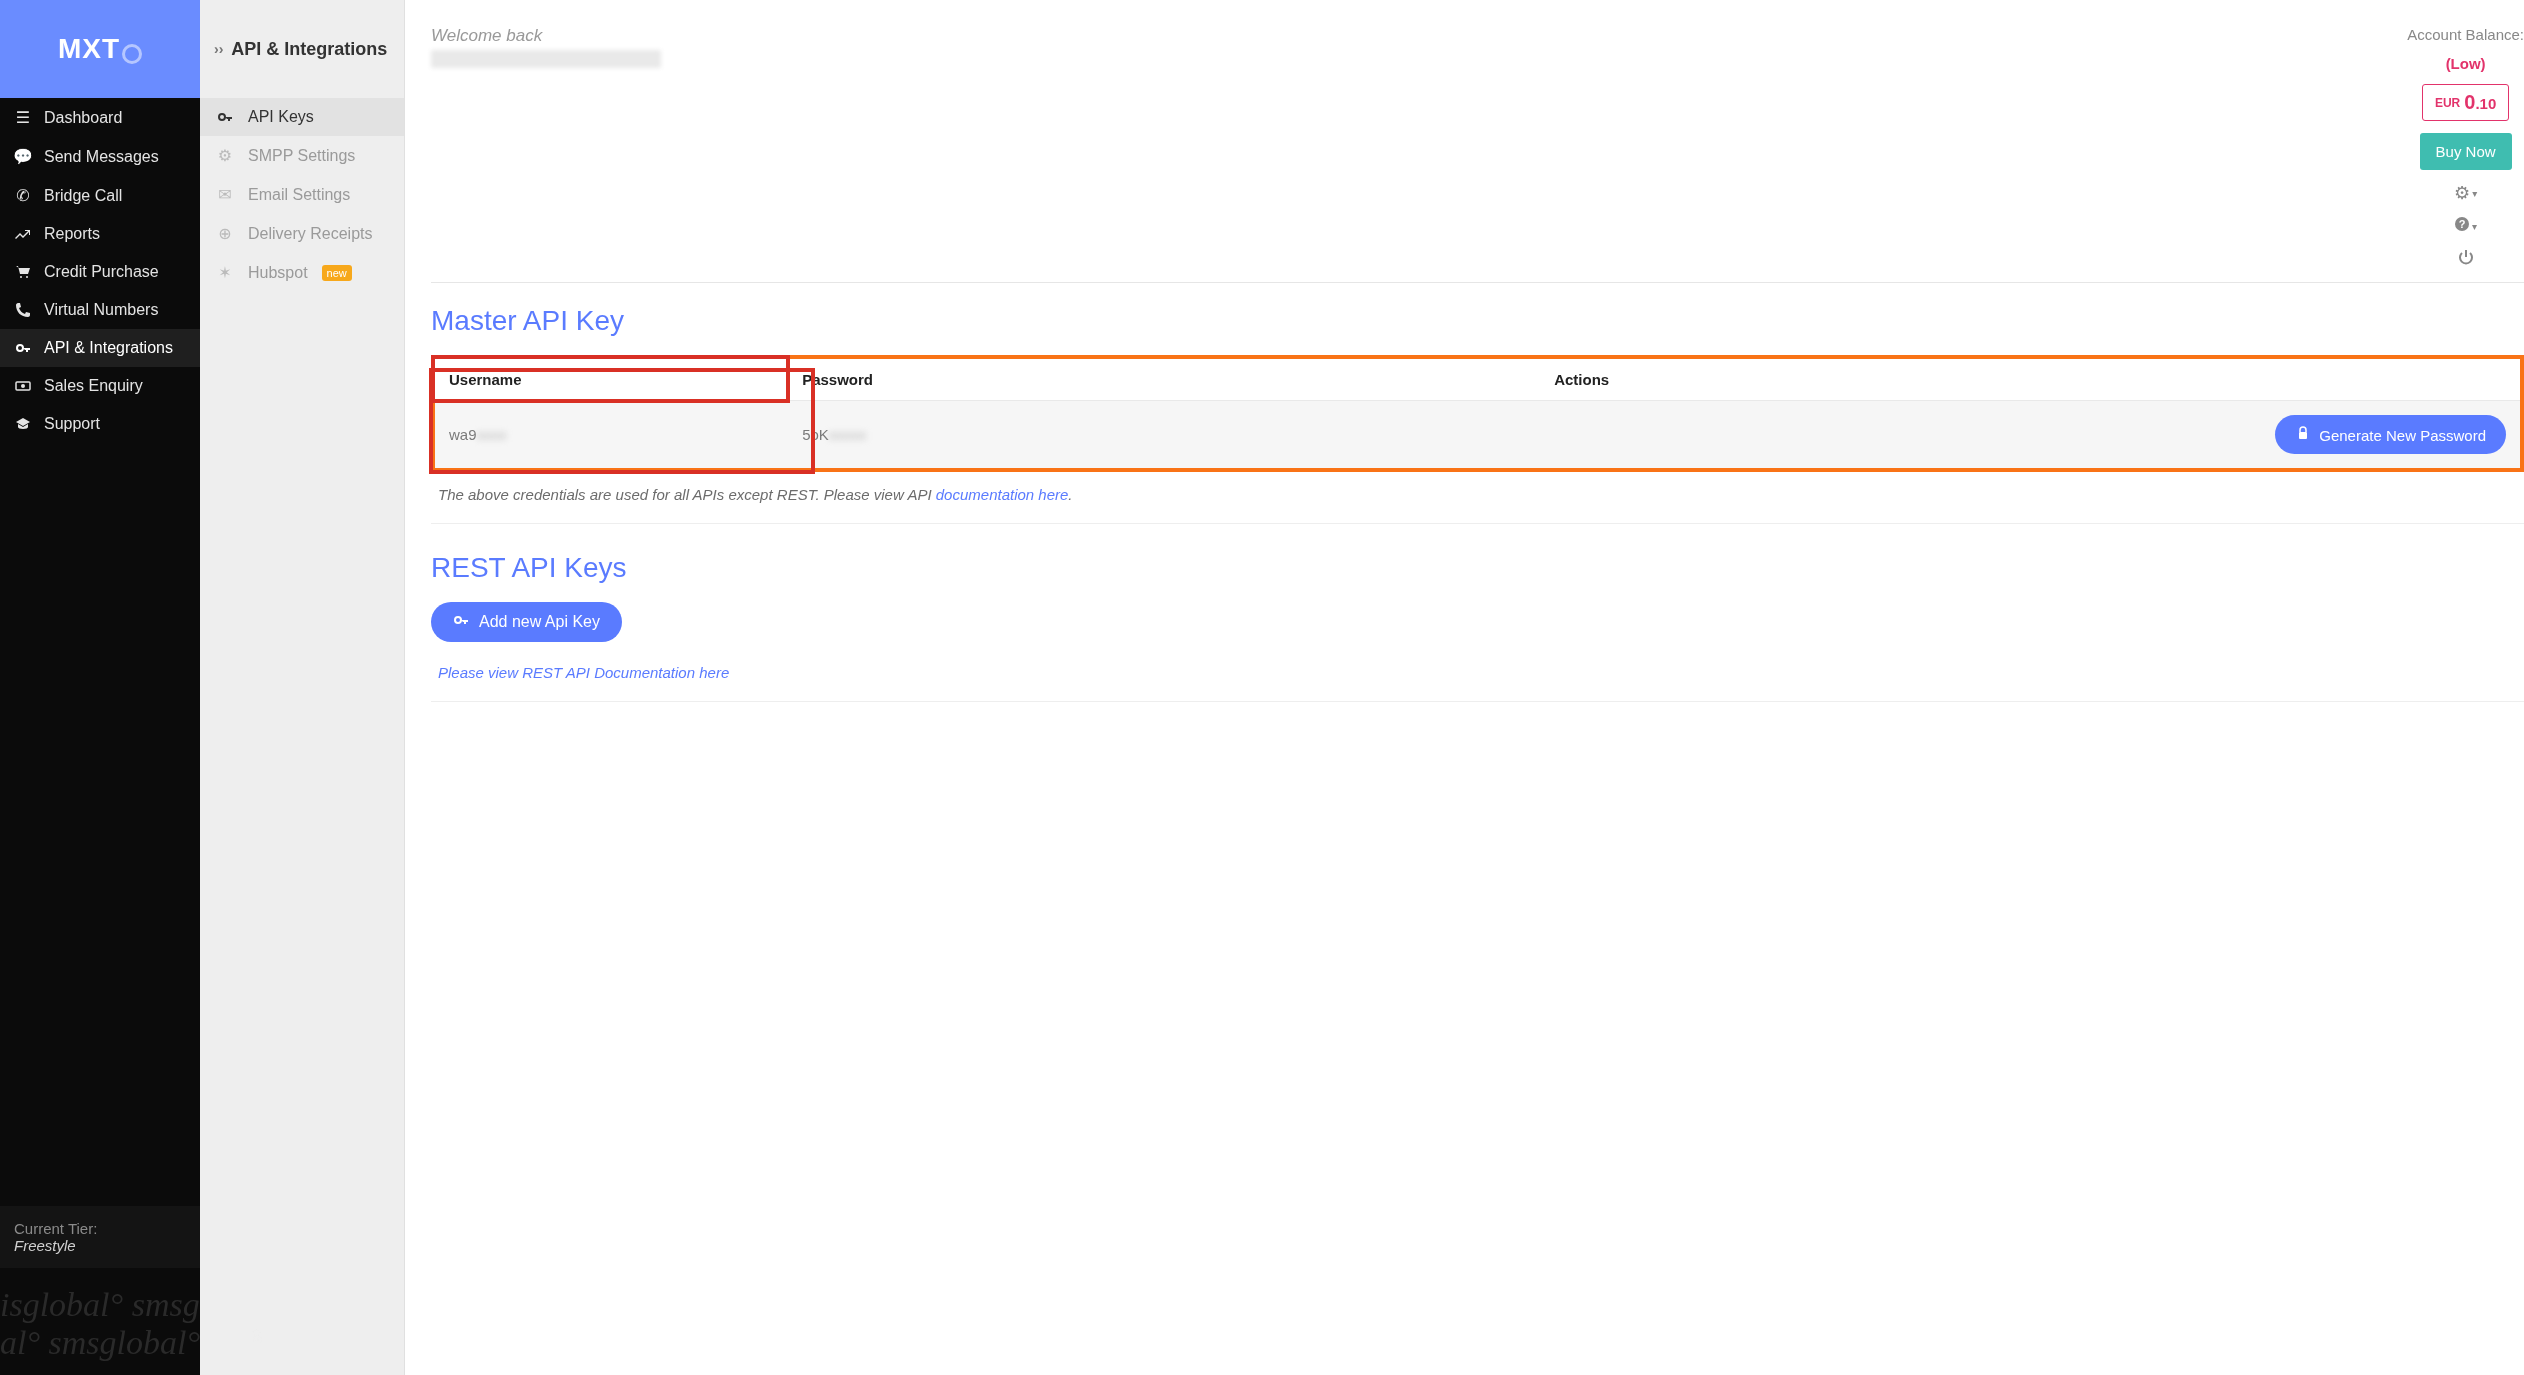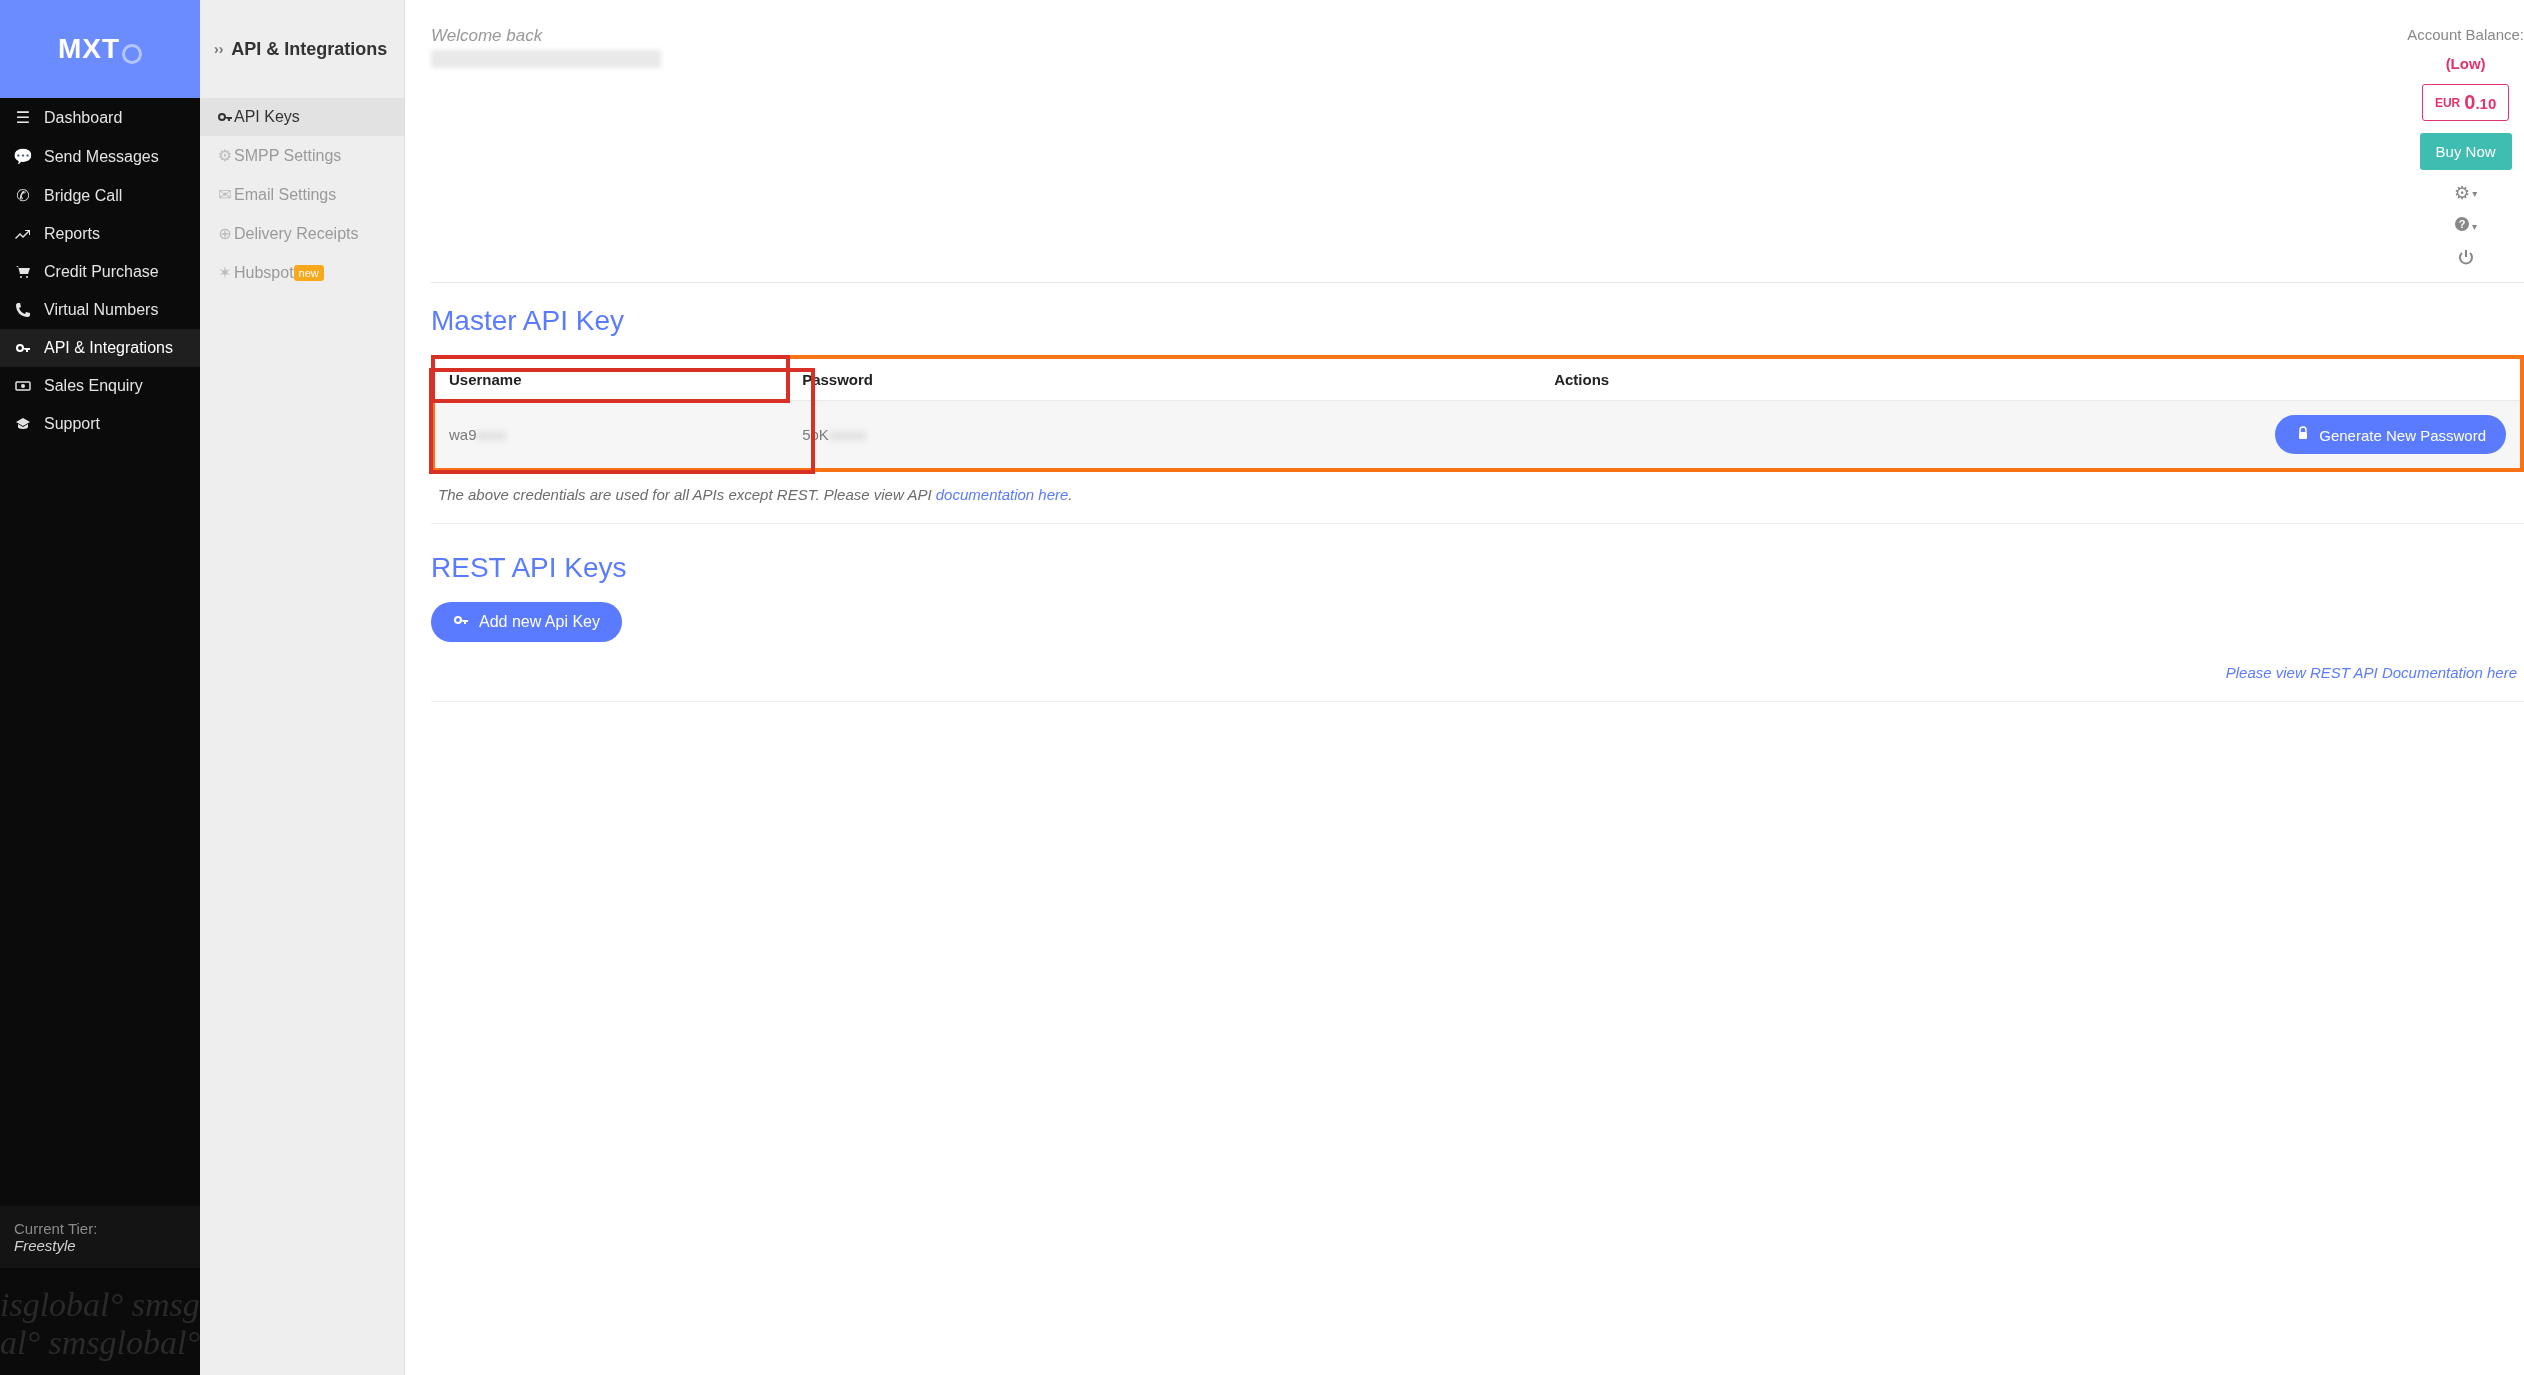--- a/index.html
+++ b/index.html
@@ -19,21 +19,21 @@
   .footer-tier .label { color: #8a8a8a; }
   .footer-tier .value { color: #d0d0d0; font-style: italic; }
   .brand-wm { padding: 18px 0 14px 0; overflow: hidden; }
   .brand-wm .line { color: #2a2a2a; font-size: 34px; font-family: Georgia, serif; font-style: italic; white-space: nowrap; line-height: 1.1; }
 
   
   .secondary-sidebar { width: 205px; background: #eeeeee; border-right: 1px solid #e0e0e0; position:relative; }
   .sub-header { display: flex; align-items: center; gap: 8px; height: 98px; padding: 0 14px; font-size: 18px; font-weight: 700; color: #333; }
   .chevrons { color: #777; font-size: 14px; }
   .sub-nav { list-style: none; }
-  .sub-nav li { display: flex; align-items: center; gap: 0; padding: 10px 16px; color: #9a9a9a; cursor: pointer; font-size: 16px; }
+  .sub-nav li { display: flex; align-items: center; gap: 14px; padding: 10px 16px; color: #9a9a9a; cursor: pointer; font-size: 16px; }
   .sub-nav li.active { background: #e2e2e2; color: #333; }
   .sub-nav li.active .ico { color: #333; }
   .sub-nav .ico { width: 18px; color: #bbb; display:inline-flex; justify-content:center;}
   .badge-new { background: #f7a81b; color: #fff; font-size: 11px; padding: 2px 5px; border-radius: 3px; }
   .deco-network { position:absolute; bottom:30px; left:50px; opacity:.3; }
 
   
   .main { flex: 1; padding: 26px 0 0 0; overflow:hidden; }
   .topbar { display: flex; align-items: flex-start; padding: 0 0 12px 0; border-bottom: 1px solid #e6e6e6; }
   .welcome .w1 { color: #999; font-style: italic; font-size: 17px; }
@@ -299,20 +299,20 @@
 
     <section class="content" style="padding-top:8px;">
       <h2 class="section-title">REST API Keys</h2>
       <button class="add-btn">
         <span><svg viewBox="0 0 16 16" fill="#fff">
               <circle cx="5" cy="8" r="3" fill="none" stroke="#fff" stroke-width="2"></circle>
               <path d="M8 8h7v2h-2v2h-2v-2h-1" fill="#fff"></path>
             </svg></span>
         <span>Add new Api Key</span>
       </button>
-      <p class="note" style="margin-top:22px;text-align:right;">
+      <p class="note" style="margin-top:22px;">
         <a class="link">Please view REST API Documentation here</a>
       </p>
       <hr class="divider">
     </section>
   </main>
 
 </div>
 
 </body></html>

